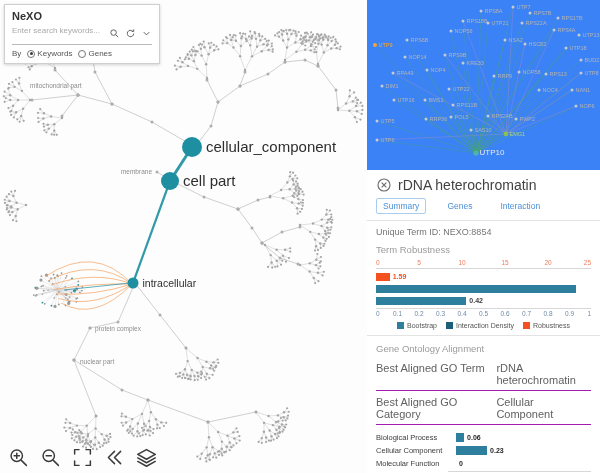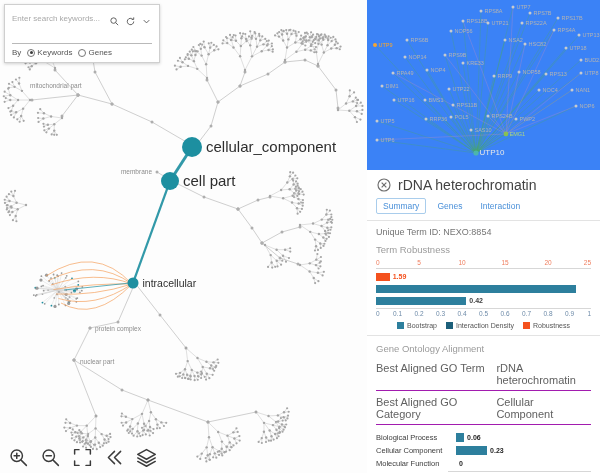--- a/index.html
+++ b/index.html
@@ -8,21 +8,21 @@
   .app{position:relative;width:600px;height:473px;display:flex}
 
   
   .tree-pane{position:relative;width:367px;height:473px;background:#fdfdfd;overflow:hidden}
   #tree-svg{position:absolute;left:0;top:0}
 
   .search-card{position:absolute;left:4px;top:4px;width:156px;background:#fff;
     border:1px solid #cfcfcf;box-shadow:0 1px 3px rgba(0,0,0,.18);padding:5px 7px;z-index:5}
   .app-title{font-size:11px;font-weight:bold;color:#333}
   .search-row{display:flex;align-items:center;gap:5px;border-bottom:1px solid #b9b9b9;
-    margin-top:3px;padding-bottom:19px}
+    margin-top:3px;padding-bottom:8px}
   .search-row input{flex:1;min-width:0;border:none;outline:none;font-size:8px;color:#333;
     font-family:"Liberation Sans",sans-serif}
   .search-row input::placeholder{color:#a9a9a9}
   .sicon{width:11px;height:11px;color:#555;cursor:pointer;flex:0 0 auto}
   .sicon svg{width:100%;height:100%;stroke:#555;fill:none;stroke-width:2}
   .by-row{display:flex;align-items:center;gap:6px;margin-top:4px;font-size:8px;color:#555}
   .by-row label{display:flex;align-items:center;gap:2px;cursor:pointer}
   .radio{width:8px;height:8px;border:1px solid #777;border-radius:50%;display:inline-block;position:relative}
   .radio.checked::after{content:"";position:absolute;left:1.5px;top:1.5px;right:1.5px;bottom:1.5px;
     background:#3a3a3a;border-radius:50%}
@@ -34,21 +34,21 @@
   
   .right-pane{width:233px;height:473px;display:flex;flex-direction:column}
   .network-panel{position:relative;width:233px;height:170px;flex:0 0 170px}
   #network-svg{position:absolute;left:0;top:0;width:100%;height:100%}
 
   .details-panel{flex:1;background:#fff;padding:7px 9px 0 9px;overflow:hidden}
   .details-header{display:flex;align-items:center;gap:6px}
   .close-btn{width:16px;height:16px;cursor:pointer;flex:0 0 auto}
   .close-btn svg{width:100%;height:100%;stroke:#6d6d6d;fill:none;stroke-width:1.7}
   .details-title{font-size:14px;color:#424242}
-  .tabs{display:flex;gap:4px;margin-top:5px}
+  .tabs{display:flex;gap:14px;margin-top:5px}
   .tab{font-size:8.5px;color:#4a90d9;padding:2px 6px;cursor:pointer;border:1px solid transparent;border-radius:2px}
   .tab.active{border-color:#a9cdec}
   hr.sep{border:none;border-top:1px solid #e3e3e3;margin:6px -9px 0 -9px}
   .term-id{font-size:9px;color:#757575;margin-top:6px}
   .section-title{font-size:9.5px;color:#9b9b9b;margin-top:7px}
 
   
   #robustness-chart{margin-top:4px}
   .axis-row{position:relative;height:8px;font-size:6.5px}
   .axis-row span{position:absolute;top:0}
@@ -1747,20 +1747,21 @@
         <text x="80" y="364" font-size="6.5" fill="#8c8c8c" text-anchor="start" font-family="Liberation Sans, sans-serif">nuclear part</text>
         <circle cx="192" cy="147" r="10" fill="#1d8fa0"></circle>
         <text x="206" y="152.25" font-size="15" fill="#2e2e2e" font-family="Liberation Sans, sans-serif">cellular_component</text>
         <circle cx="170" cy="181" r="9" fill="#1d8fa0"></circle>
         <text x="183" y="186.25" font-size="15" fill="#2e2e2e" font-family="Liberation Sans, sans-serif">cell part</text>
         <circle cx="133" cy="283" r="5.5" fill="#1d8fa0"></circle>
         <text x="142.5" y="286.675" font-size="10.5" fill="#2e2e2e" font-family="Liberation Sans, sans-serif">intracellular</text>
       </svg>
 
     <div class="search-card">
+      <div class="app-title">NeXO</div>
       <div class="search-row">
         <input type="text" placeholder="Enter search keywords..." style="">
         <span class="sicon">
           <svg viewBox="0 0 24 24">
               <circle cx="10" cy="10" r="6"></circle>
               <line x1="14.5" y1="14.5" x2="20" y2="20"></line>
             </svg>
         </span>
         <span class="sicon">
           <svg viewBox="0 0 24 24">

